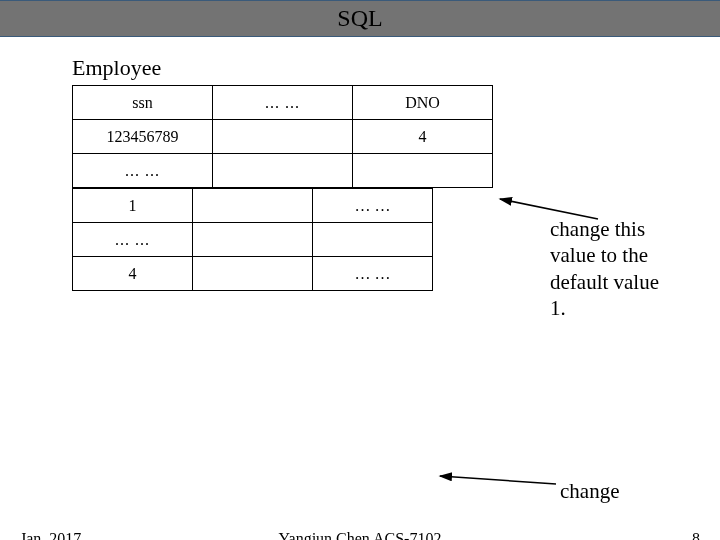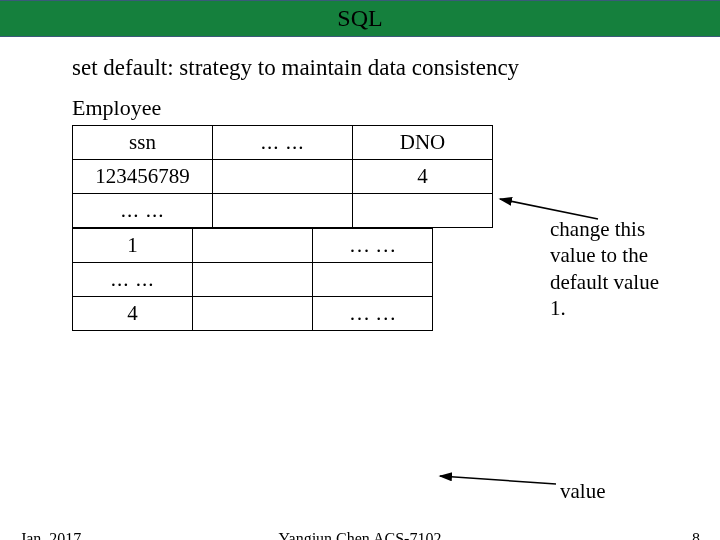--- a/index.html
+++ b/index.html
@@ -7,21 +7,21 @@
     margin: 0;
     width: 720px;
     height: 540px;
     font-family: "Times New Roman", Times, serif;
     font-size: 22px;
     color: #000;
     background: #fff;
     position: relative;
   }
   .header {
-    background: #15803d;
+    background: #737373;
     border-top: 1px solid #3a5a7a;
     border-bottom: 1px solid #3a5a7a;
     text-align: center;
     padding: 4px 0;
     font-size: 24px;
   }
   .content {
     padding: 18px 40px 0 72px;
     position: relative;
   }
@@ -35,21 +35,21 @@
     margin-bottom: 4px;
   }
   table {
     border-collapse: collapse;
   }
   table td, table th {
     border: 1.5px solid #000;
     font-weight: normal;
     text-align: center;
     height: 34px;
-    font-size: 21px;
+    font-size: 16px;
   }
   .emp td, .emp th { width: 140px; }
   .dep td, .dep th { width: 120px; }
   .dots { letter-spacing: 1px; }
   .annotation {
     position: absolute;
     font-size: 21px;
     line-height: 1.25;
   }
   .footer {
@@ -70,21 +70,20 @@
   }
 </style>
 </head>
 <body>
 
 <div class="header">
   <span>SQL</span>
 </div>
 
 <div class="content">
-  <div class="subtitle">set default: strategy to maintain data consistency</div>
 
   <div class="tlabel">Employee</div>
   <table class="emp">
     <tbody>
         <tr>
       <th>ssn</th>
       <th class="dots">... ...</th>
       <th>DNO</th>
     </tr>
     <tr>
@@ -118,21 +117,21 @@
       <td>… …</td>
     </tr>
   </tbody>
     </table>
 </div>
 
 <div class="annotation" style="left:550px; top:216px; white-space:pre-line;">change this
 value to the
 default value
 1.</div>
-<div class="annotation" style="left:560px; top:478px;">value</div>
+<div class="annotation" style="left:560px; top:478px;">change</div>
 
 <svg class="overlay">
   <defs>
     <marker id="ah" markerWidth="10" markerHeight="10" refX="8" refY="3" orient="auto">
       <path d="M0,0 L9,3 L0,6 Z" fill="#000"></path>
     </marker>
   </defs>
   <line x1="598" y1="219" x2="500" y2="199" stroke="#000" stroke-width="1.5" marker-end="url(#ah)"></line>
   <line x1="556" y1="484" x2="440" y2="476" stroke="#000" stroke-width="1.5" marker-end="url(#ah)"></line>
 </svg>

